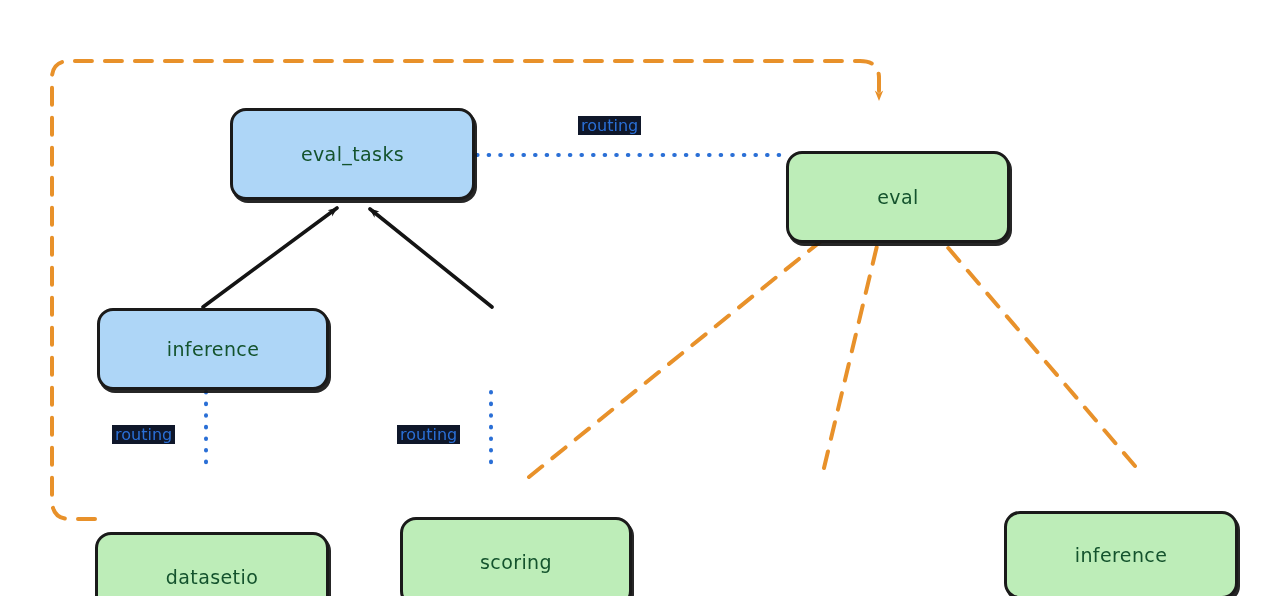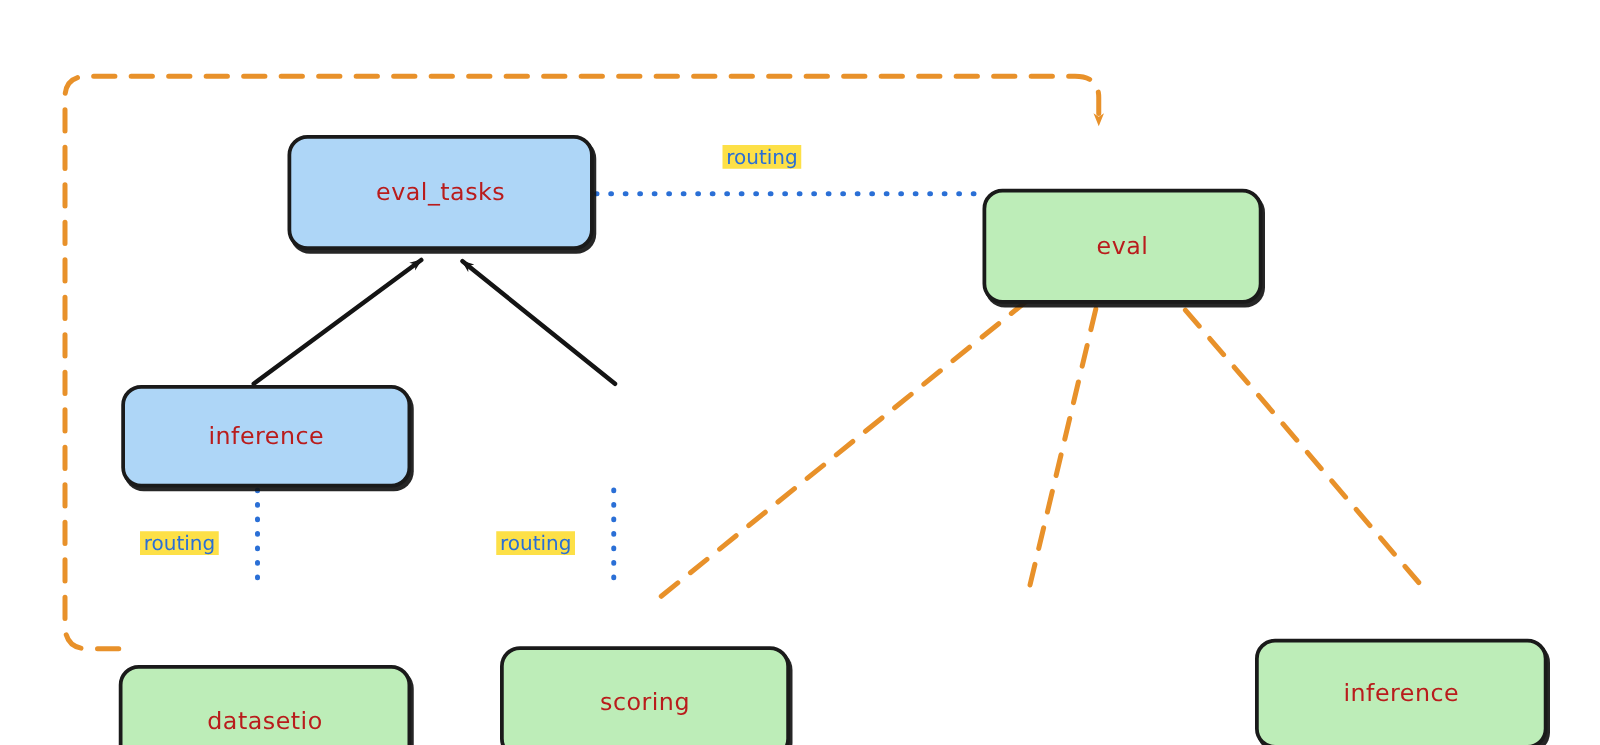--- a/index.html
+++ b/index.html
@@ -31,31 +31,31 @@
     justify-content: center;
     border: 3px solid #1a1a1a;
     border-radius: 16px;
     box-shadow: 2px 3px 0 0 rgba(20,20,20,0.92);
   }
   .node-blue { background: #aed6f7; }
   .node-green { background: #bdedb8; margin-top: 43px; }
   .node-label {
     font-family: "DejaVu Sans", sans-serif;
     font-size: 19px;
-    color: #b91c1c;
+    color: #14532d;
     letter-spacing: 0.4px;
     white-space: nowrap;
   }
   .edge-label {
     position: absolute;
     font-family: "DejaVu Sans", sans-serif;
     font-size: 16px;
     color: #2a6fd6;
     white-space: nowrap;
-    background: #fde047;
+    background: #0f172a;
     padding: 0 3px;
   }
 </style>
 </head>
 <body>
 
 <div id="canvas">
 
   <svg id="edges" viewBox="0 0 1280 596" width="1280" height="596" xmlns="http://www.w3.org/2000/svg">
     <defs>

